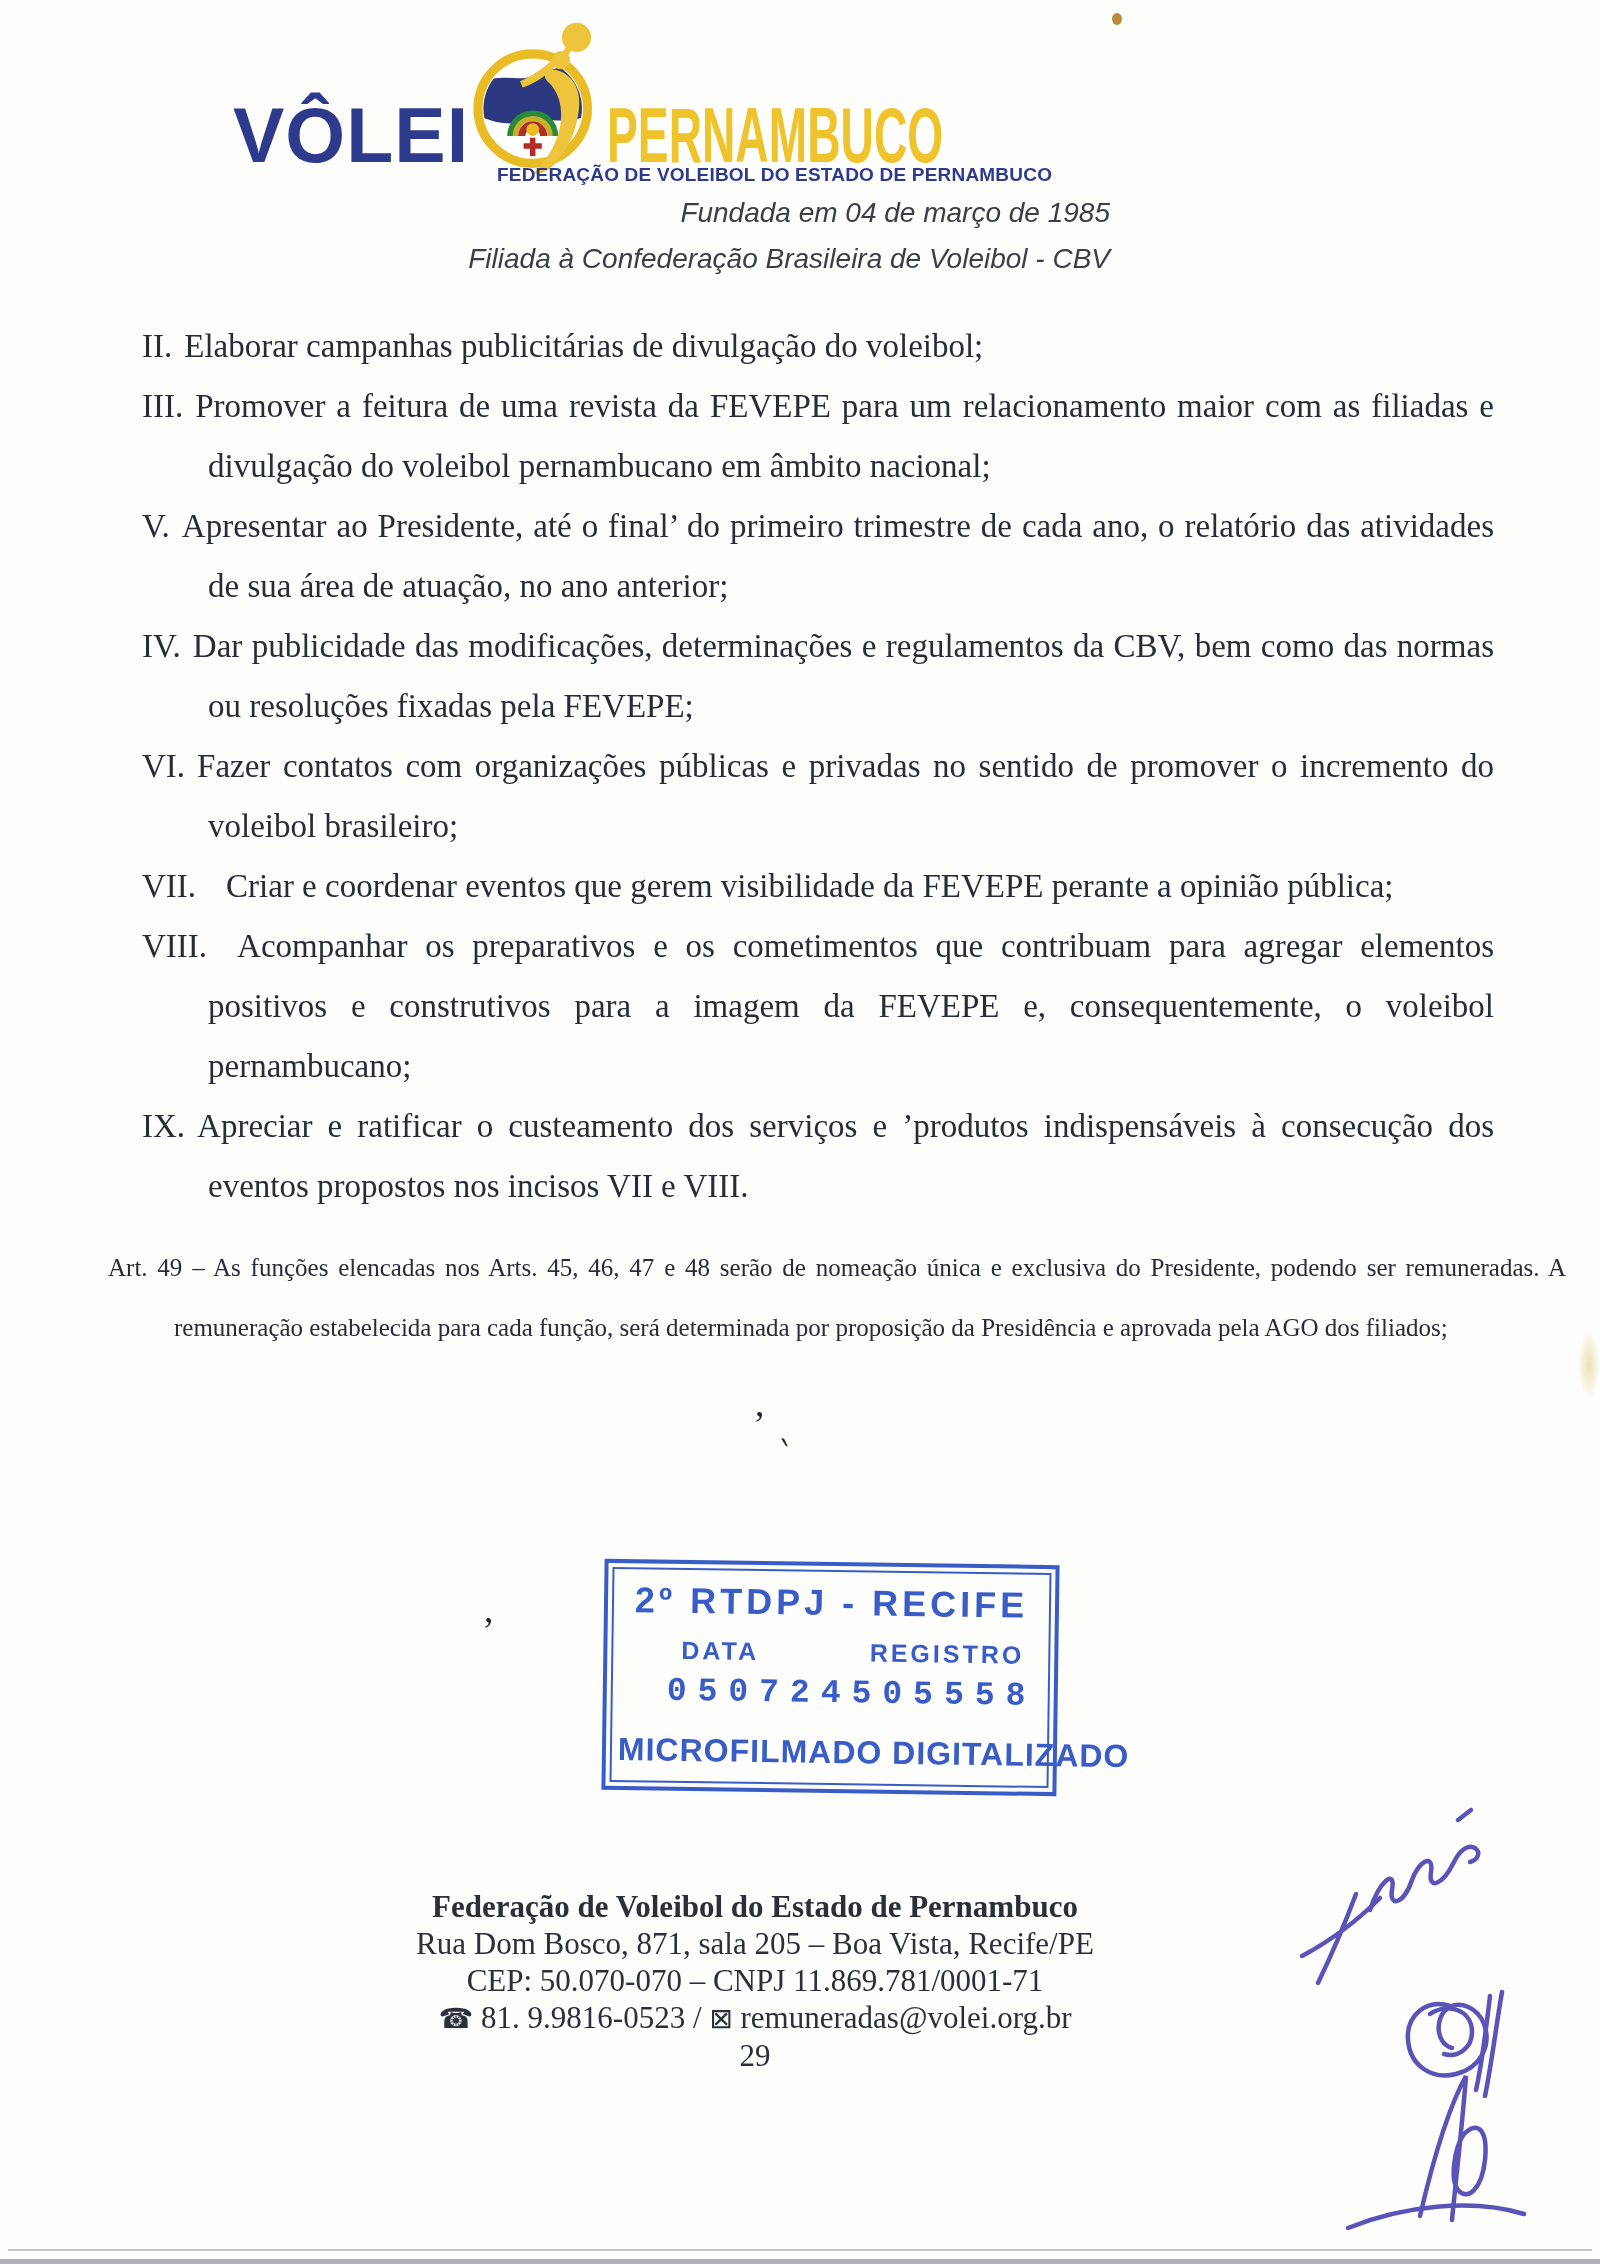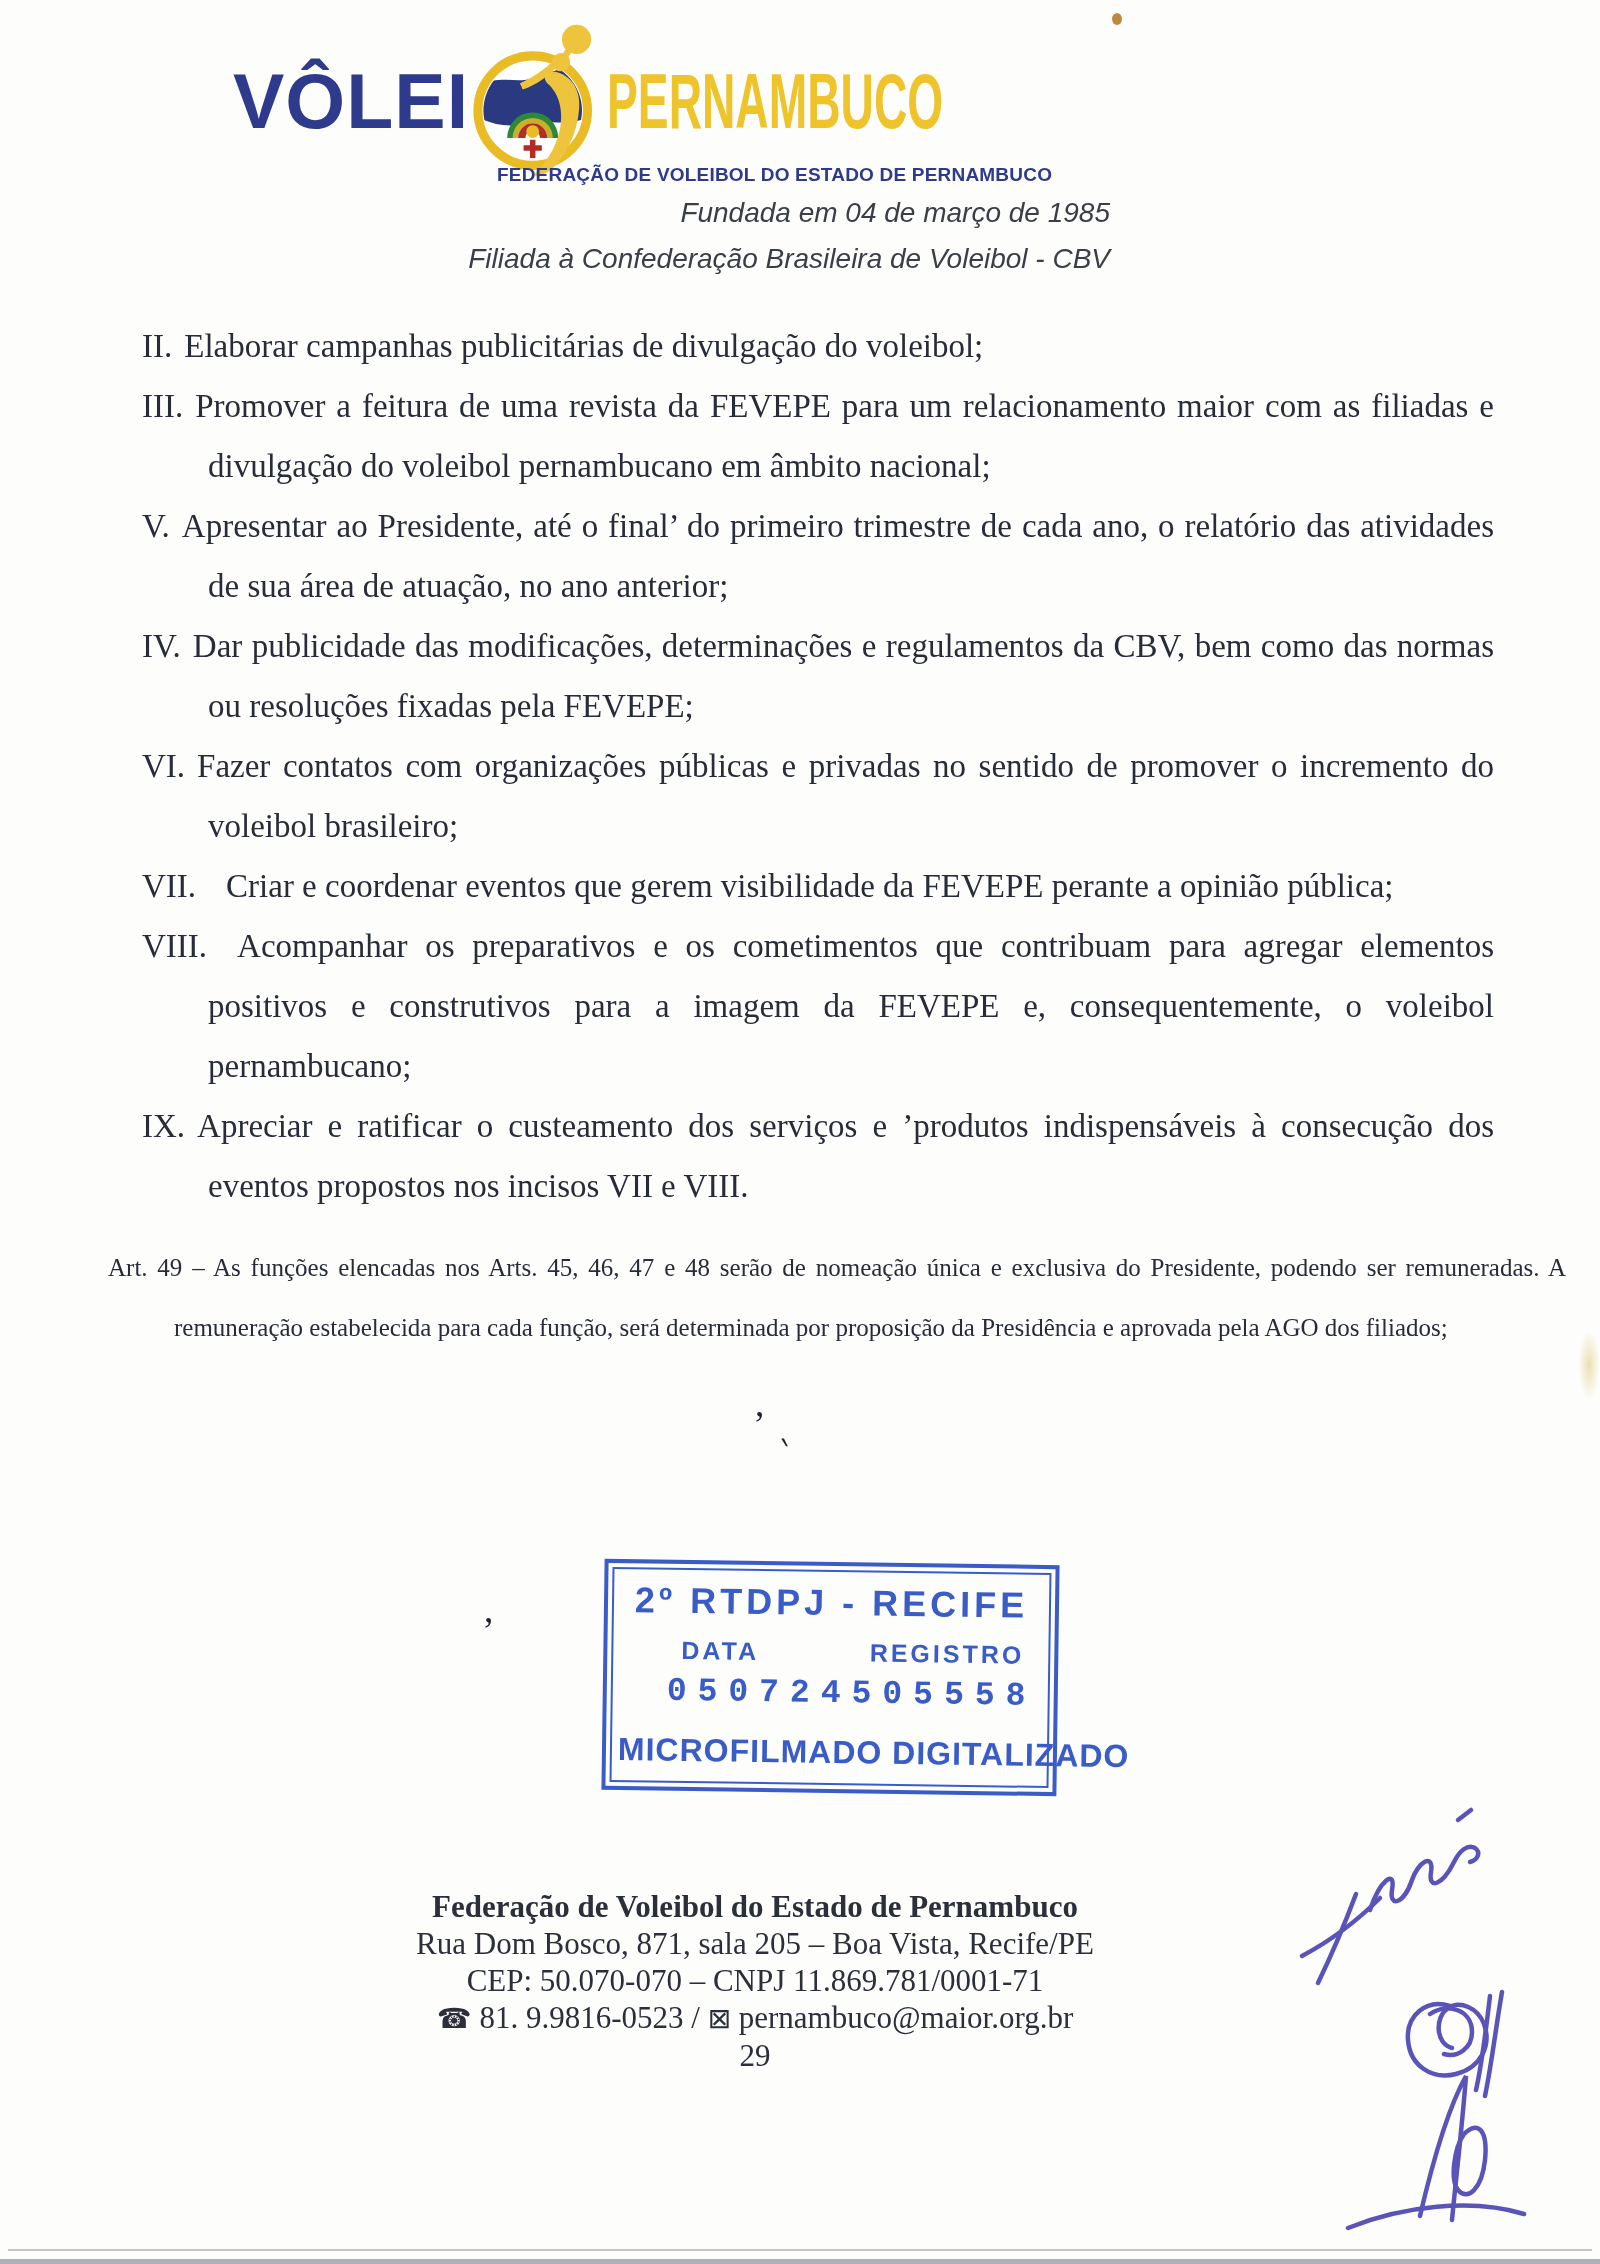--- a/index.html
+++ b/index.html
@@ -9,21 +9,21 @@
     --ink:#272c38;
     --sig-blue:#5a53b8;
   }
   html,body{margin:0;padding:0;background:#e8e8e8;}
   .page{
     position:relative;width:1600px;height:2264px;margin:0 auto;
     background:#fdfdfc;overflow:hidden;
     font-family:"Liberation Serif",serif;color:var(--ink);
   }
   
-  .logo-row{display:flex;align-items:center;margin:22px 0 0 233px;height:158px;}
+  .logo-row{display:flex;align-items:flex-end;margin:22px 0 0 233px;height:158px;}
   .logo-volei{
     font-family:"Liberation Sans",sans-serif;font-weight:bold;
     font-size:77px;letter-spacing:1px;color:var(--logo-navy);white-space:nowrap;
   }
   .emblem{width:146px;height:162px;margin:0 -6px 0 -2px;flex:none;}
   .logo-pern{
     font-family:"Liberation Sans",sans-serif;font-weight:bold;
     font-size:77px;color:var(--logo-gold);white-space:nowrap;
     transform:scaleX(0.60);transform-origin:left center;width:580px;
   }
@@ -142,21 +142,21 @@
 
   <div class="footer">
     <div class="footer-inner">
       <div class="footer-org">Federação de Voleibol do Estado de Pernambuco</div>
       <div>Rua Dom Bosco, 871, sala 205 – Boa Vista, Recife/PE</div>
       <div>CEP: 50.070-070 – CNPJ 11.869.781/0001-71</div>
       <div>
         <span class="icon">☎</span>
         <span>81. 9.9816-0523 /</span>
         <span class="icon">⊠</span>
-        <span>pernambuco@maior.org.br</span>
+        <span>remuneradas@volei.org.br</span>
       </div>
       <div>29</div>
     </div>
   </div>
 
   <svg class="signature" viewBox="0 0 255 470" fill="none" stroke="#5a53b8" stroke-width="4.5" stroke-linecap="round">
     <path d="M36,215 C50,186 62,158 74,126"></path>
     <path d="M20,188 C50,172 76,152 98,130"></path>
     <path d="M88,142 C98,112 114,100 110,122 C107,140 122,136 130,112 C136,94 152,84 149,104 C146,122 160,118 172,94 C178,82 186,76 193,80 C199,84 196,92 188,94"></path>
     <path d="M176,52 L189,42"></path>

